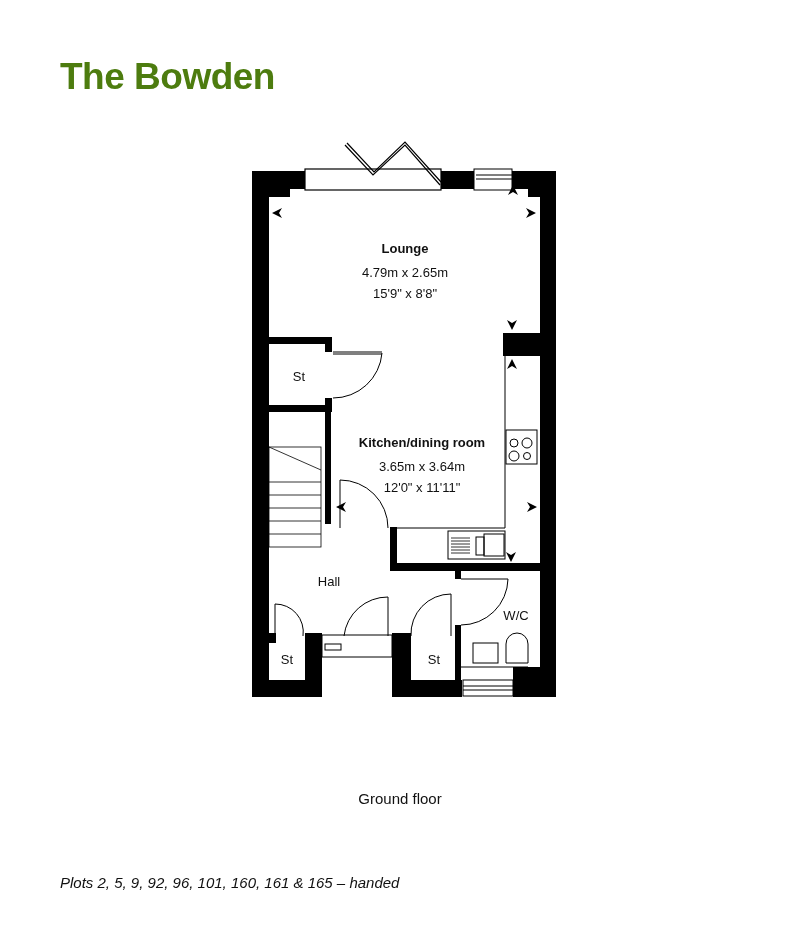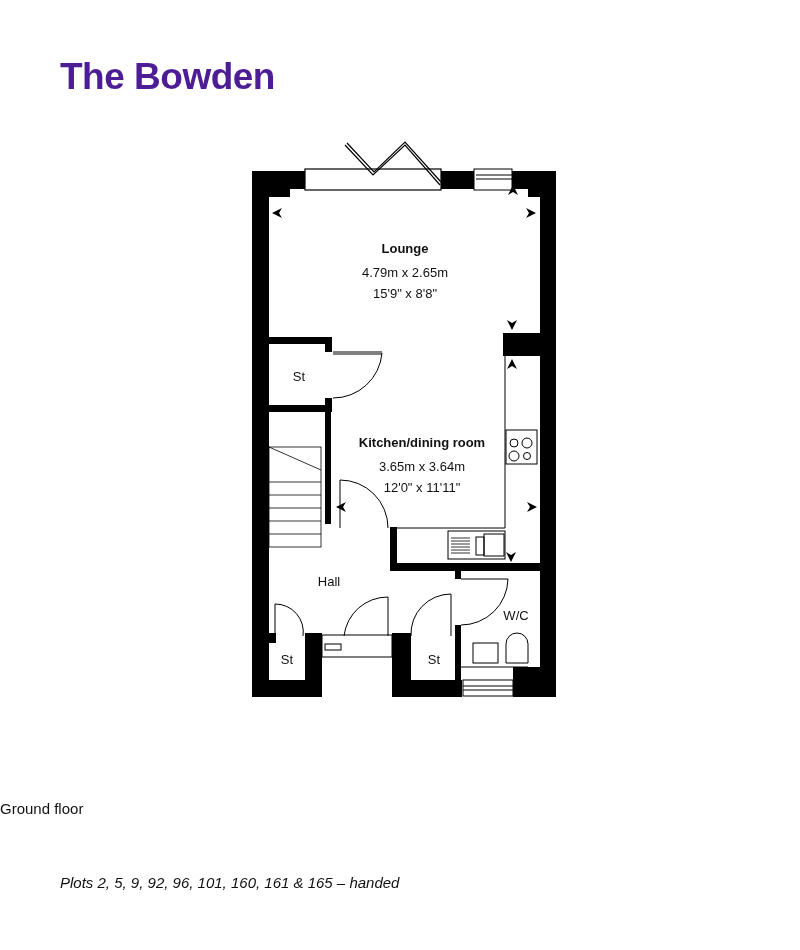--- a/index.html
+++ b/index.html
@@ -1,26 +1,26 @@
 <!DOCTYPE html>
 <html><head>
 <meta charset="utf-8">
 <style>
   html, body { margin:0; padding:0; background:#ffffff; }
   body { width:800px; height:950px; position:relative; overflow:hidden; font-family:"Liberation Sans", sans-serif; color:#111; }
   .title { position:absolute; left:60px; top:56px; font-size:37px; font-weight:bold; letter-spacing:-0.5px; margin:0; }
   .plan { position:absolute; left:0; top:0; }
   .plan text { font-family:"Liberation Sans", sans-serif; fill:#111; }
-  .caption { position:absolute; left:0; width:800px; top:790px; font-size:15px;margin-top:10px; }
+  .caption { position:absolute; left:0; width:800px; top:790px; text-align:center; font-size:15px; }
   .plots { position:absolute; left:60px; top:874px; font-size:15px;font-style:italic; }
 </style>
 </head>
 <body>
 
-<h1 class="title" style="color: #4c1d95;">The Bowden</h1>
+<h1 class="title" style="color: #4d7c0f;">The Bowden</h1>
 
 <svg class="plan" width="800" height="950" viewBox="0 0 800 950">
 
   <g fill="#000">
 
     <rect x="252" y="171" width="17" height="526"></rect>
 
     <rect x="252" y="171" width="53" height="18"></rect>
     <rect x="252" y="171" width="38" height="26"></rect>
 

